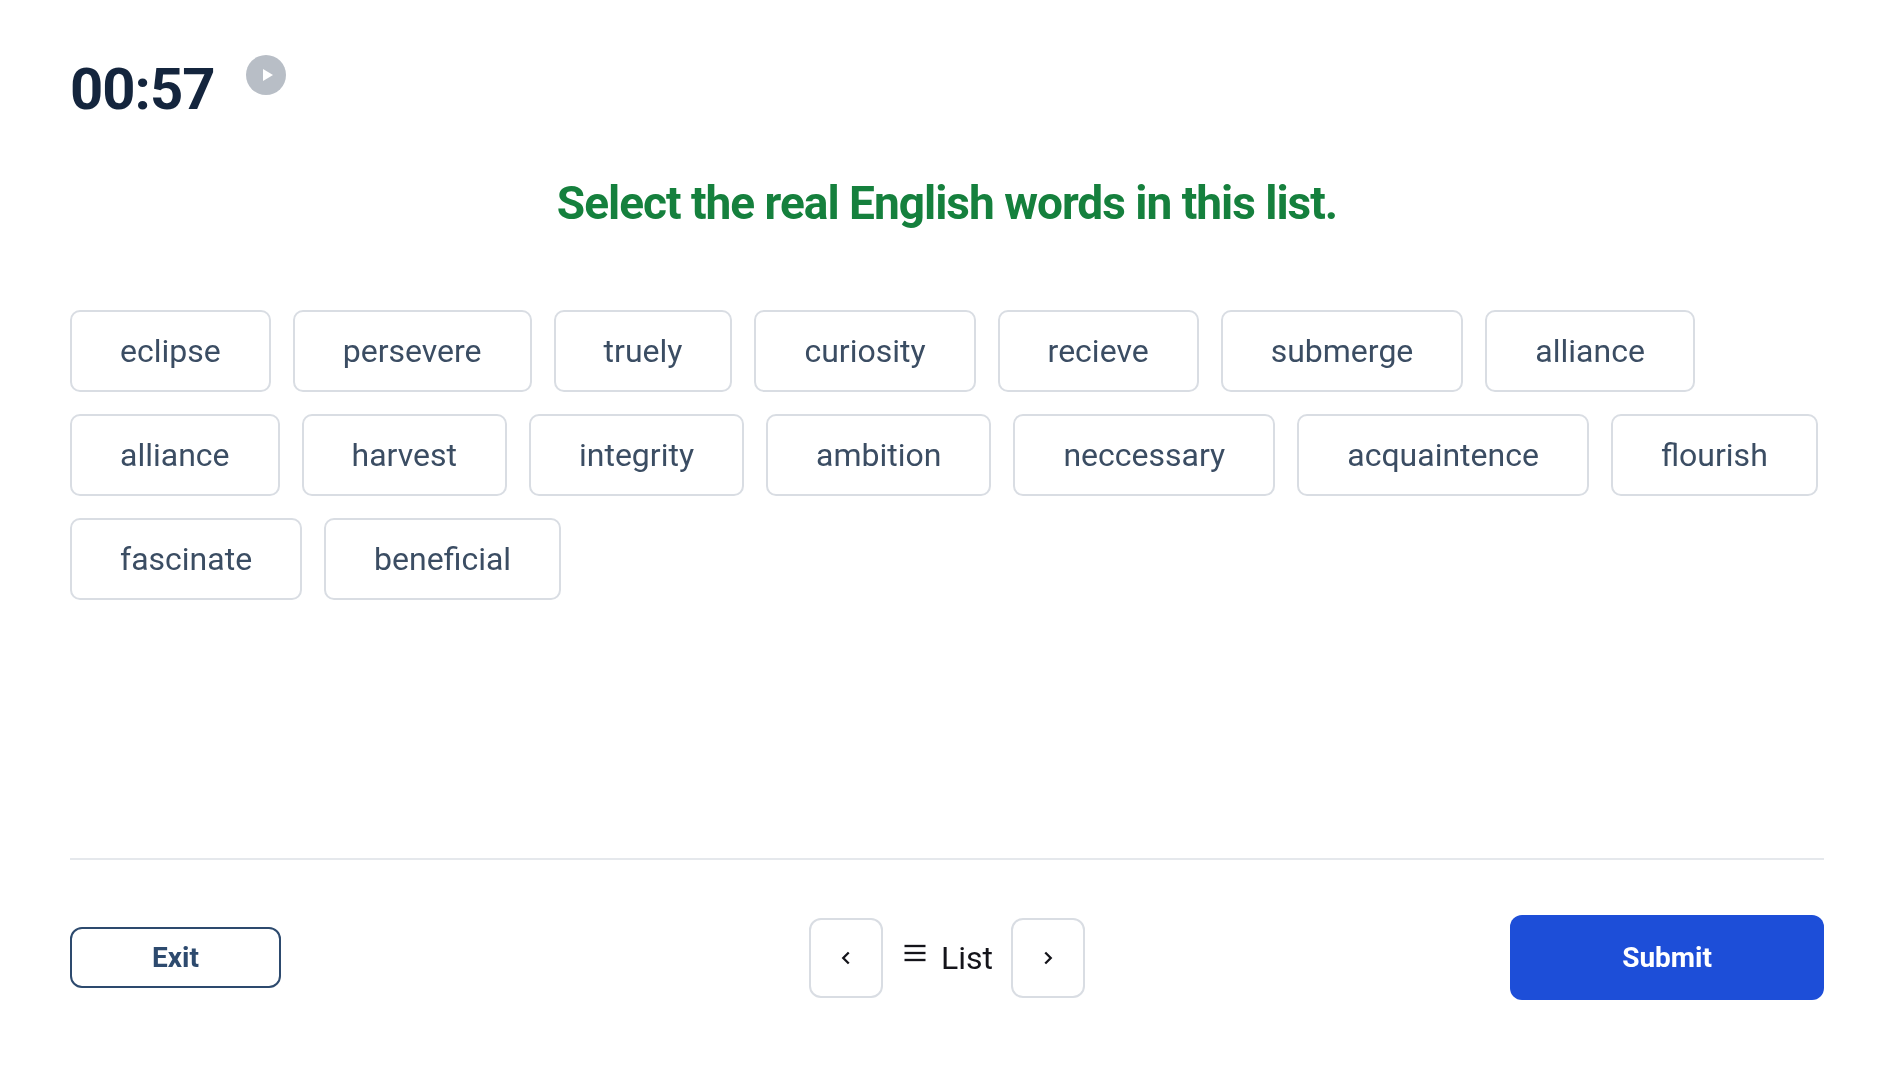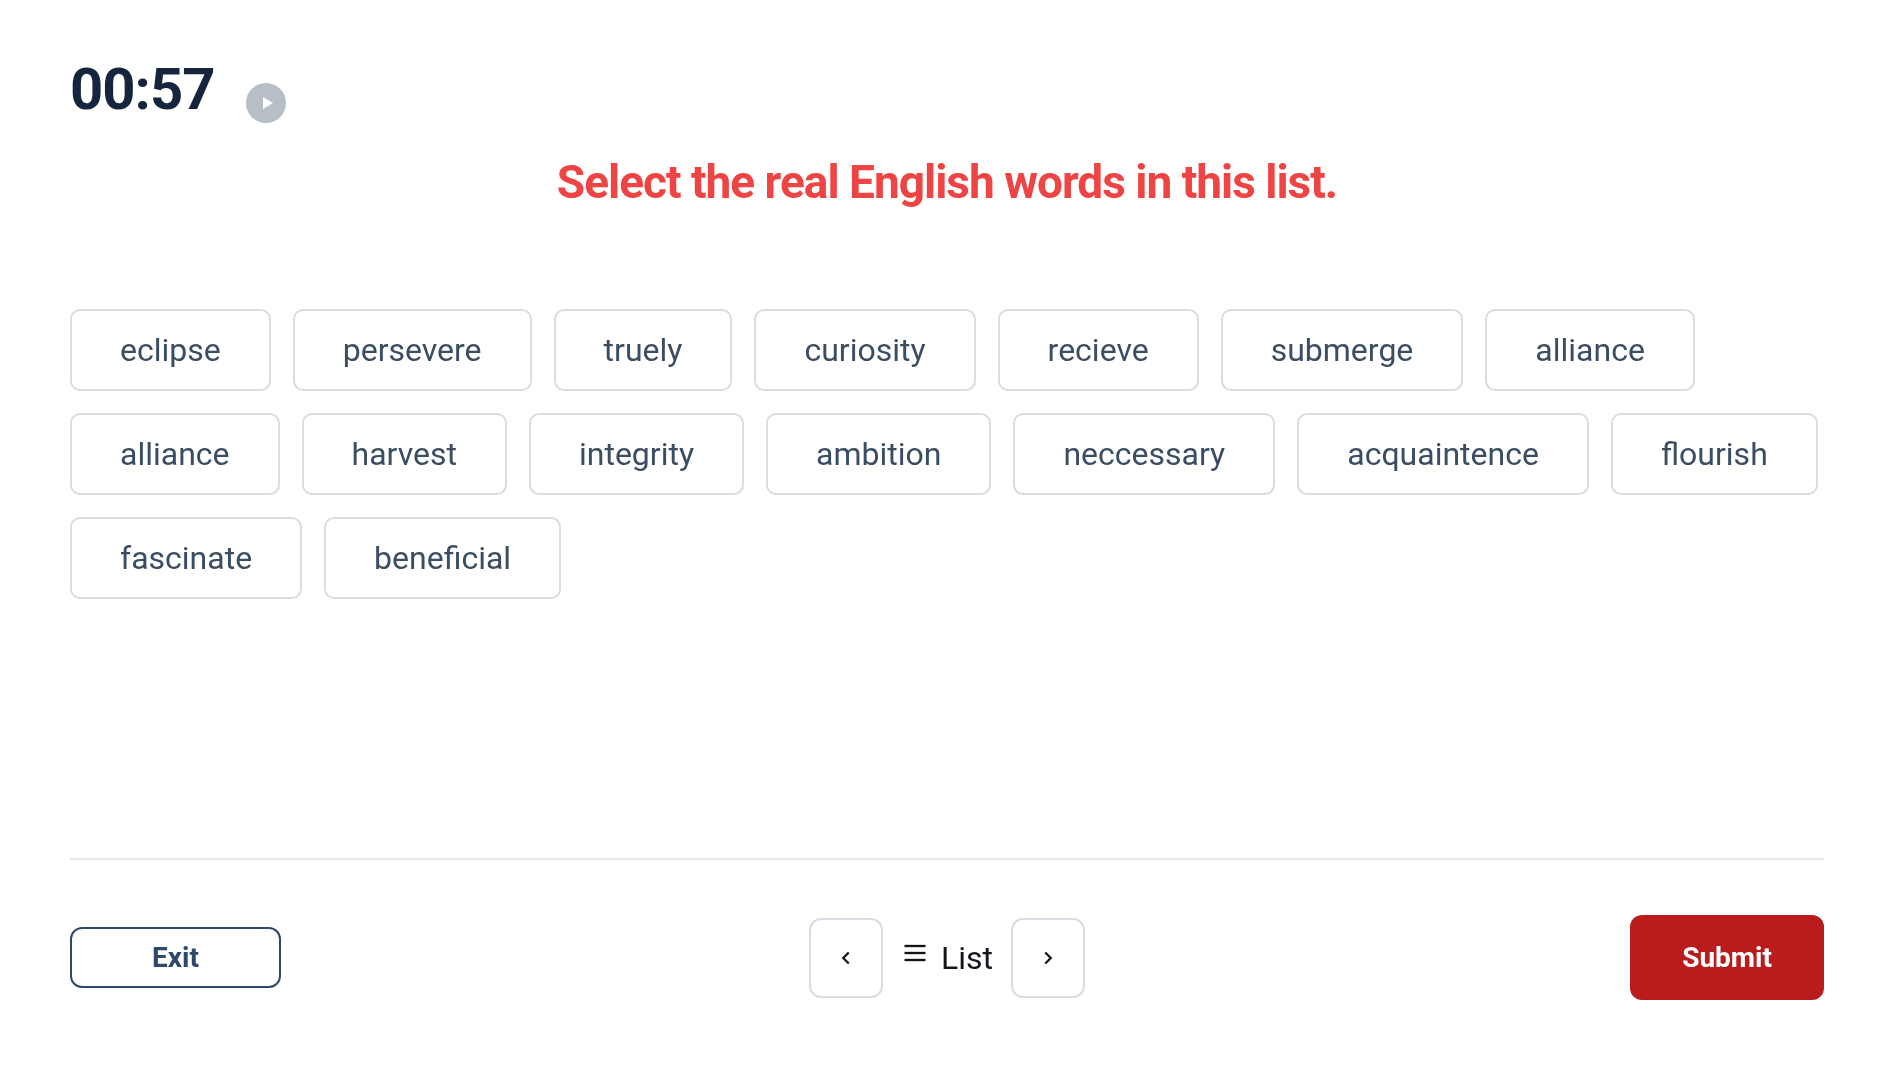--- a/index.html
+++ b/index.html
@@ -10,21 +10,21 @@
     body {
       font-family: -apple-system, BlinkMacSystemFont, 'Segoe UI', Roboto, Helvetica, Arial, sans-serif;
       background: #ffffff;
       width: 1894px;
       height: 1070px;
       position: relative;
       padding: 0 70px;
     }
     .header {
       display: flex;
-      align-items: flex-end;
+      align-items: flex-start;
       gap: 32px;
       padding-top: 55px;
     }
     .timer {
       font-size: 58px;
       font-weight: 700;
       color: #14253d;
       letter-spacing: -1px;
     }
     .play-icon-wrapper {
@@ -40,29 +40,29 @@
     .play-icon-wrapper svg {
       width: 16px;
       height: 16px;
       fill: #ffffff;
       margin-left: 3px;
     }
     .question-title {
       text-align: center;
       font-size: 46px;
       font-weight: 700;
-      color: #ef4444;
-      margin-top: 32px;
+      color: #15803d;
+      margin-top: 53px;
       letter-spacing: -1px;
     }
     .words-container {
       display: flex;
       flex-wrap: wrap;
       gap: 22px;
-      margin-top: 100px;
+      margin-top: 80px;
     }
     .word-button {
       padding: 20px 48px;
       font-size: 32px;
       color: #3b4d63;
       background: #ffffff;
       border: 2px solid #d9dde3;
       border-radius: 10px;
       cursor: pointer;
       font-family: inherit;
@@ -127,25 +127,25 @@
       font-family: inherit;
     }
     .list-button svg {
       width: 28px;
       height: 28px;
       stroke: #14141a;
       stroke-width: 2;
       fill: none;
     }
     .submit-button {
-      padding: 26px 52px;
+      padding: 26px 112px;
       font-size: 28px;
       font-weight: 700;
       color: #ffffff;
-      background: #b91c1c;
+      background: #1d4ed8;
       border: none;
       border-radius: 12px;
       cursor: pointer;
       font-family: inherit;
     }
   </style>
 </head>
 <body>
 
 <div class="header">

